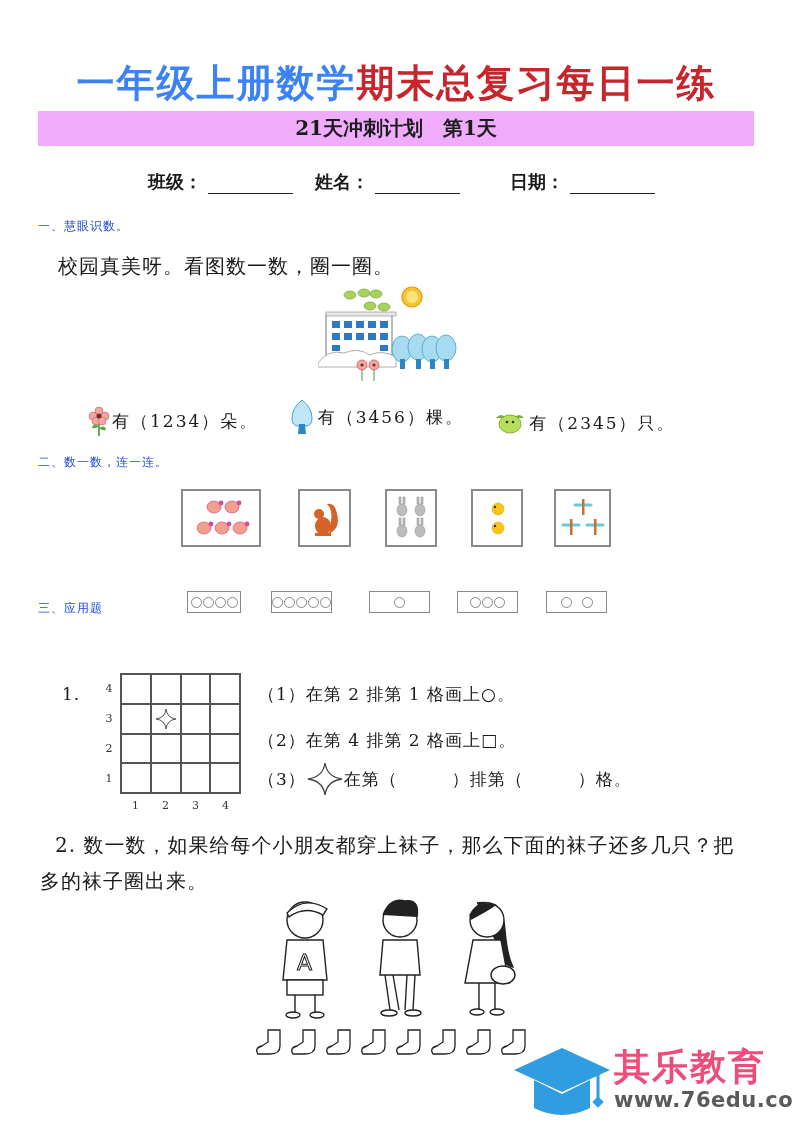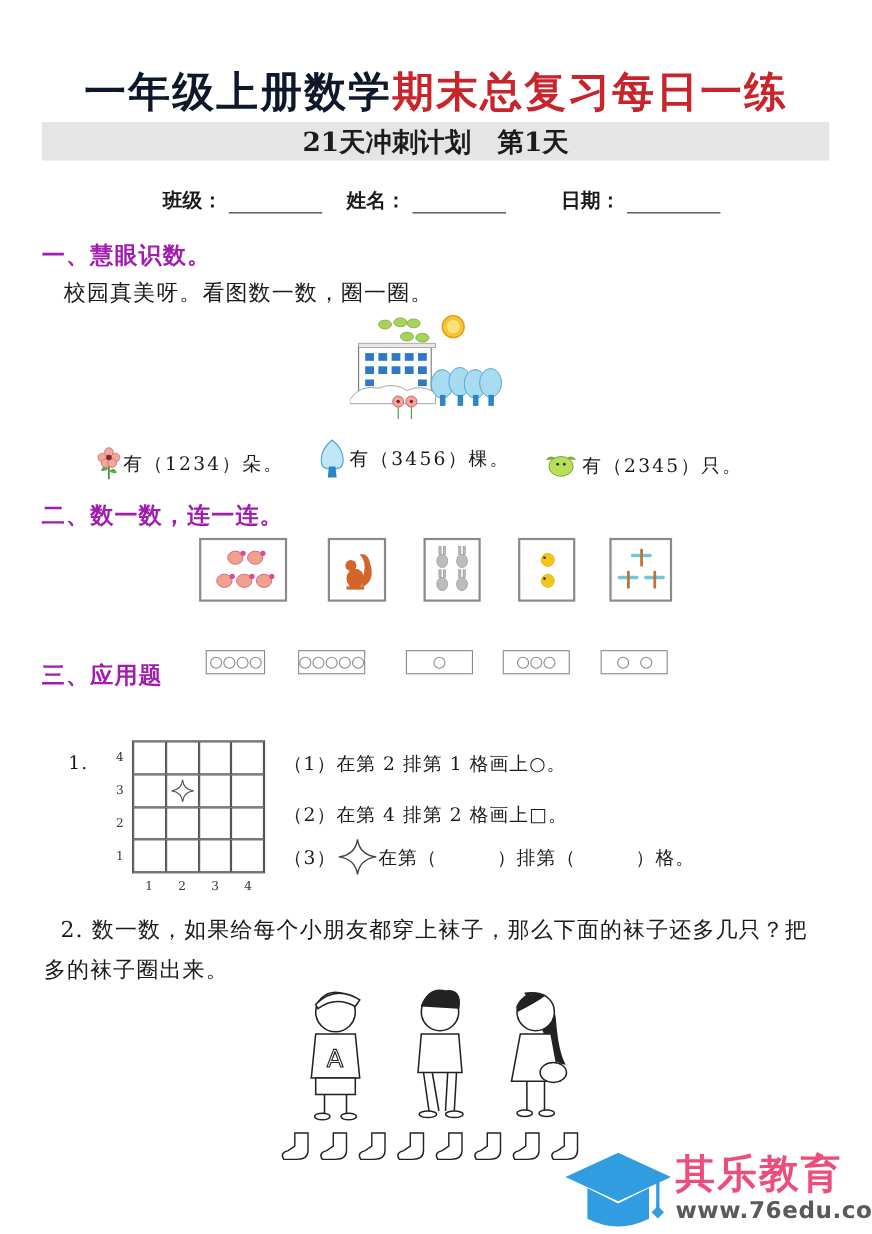--- a/index.html
+++ b/index.html
@@ -2,30 +2,30 @@
 <html><head>
 <meta charset="utf-8">
 <style>
   html, body { margin:0; padding:0; background:#ffffff; }
   body { width:793px; height:1122px; position:relative; overflow:hidden;
          font-family:"DejaVu Serif","Liberation Serif",serif; color:#1a1a1a; }
   .abs { position:absolute; }
 
   .title { left:0; width:793px; top:58px; text-align:center; font-size:38px; font-weight:bold;
            letter-spacing:2px; font-family:"DejaVu Sans","Liberation Sans",sans-serif; }
-  .title .black { color:#0f172a; }
+  .title .black { color:#3b82f6; }
   .title .red { color:#c8242b; }
 
-  .banner { left:38px; top:111px; width:716px; height:35px; background:#e5e5e5;
-            text-align:center; line-height:35px; font-size:24px; font-weight:bold; color:#1c1c1c; }
+  .banner { left:38px; top:111px; width:716px; height:35px; background:#f0abfc;
+            text-align:center; line-height:35px; font-size:20px; font-weight:bold; color:#1c1c1c; }
 
   .info { top:170px; font-size:18px; font-weight:bold; }
   .info .line { display:inline-block; width:85px; border-bottom:1.5px solid #222; height:18px; vertical-align:bottom; margin-left:6px; }
 
-  .sec { left:38px; font-size:21px; color:#a21caf; letter-spacing:1px;font-weight:bold; }
+  .sec { left:38px; font-size:12px; color:#1d4ed8; letter-spacing:1px; }
   .txt { font-size:20px; color:#1a1a1a; letter-spacing:1px; }
 
   .scene { left:318px; top:283px; width:150px; height:100px; }
 
   .count-row { top:398px; left:88px; font-size:17px; letter-spacing:2px; }
   .count-row span.item { display:inline-flex; align-items:center; margin-right:22px; }
   .count-row svg { vertical-align:middle; margin-right:2px; }
 
   .pic-box { top:489px; height:58px; border:2px solid #8a8a8a; background:#fff; box-sizing:border-box;
              display:flex; align-items:center; justify-content:center; }

